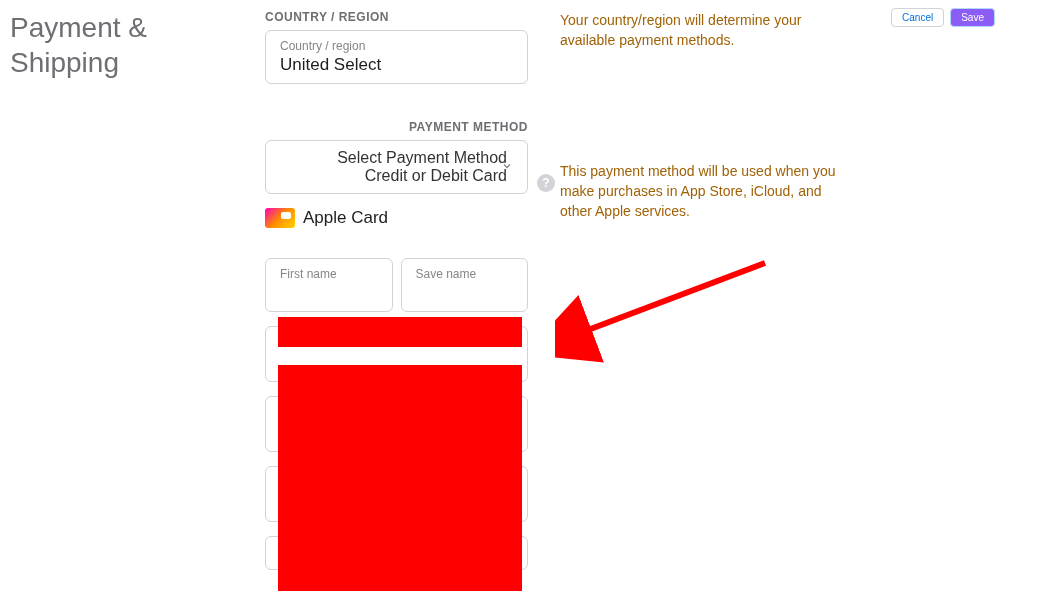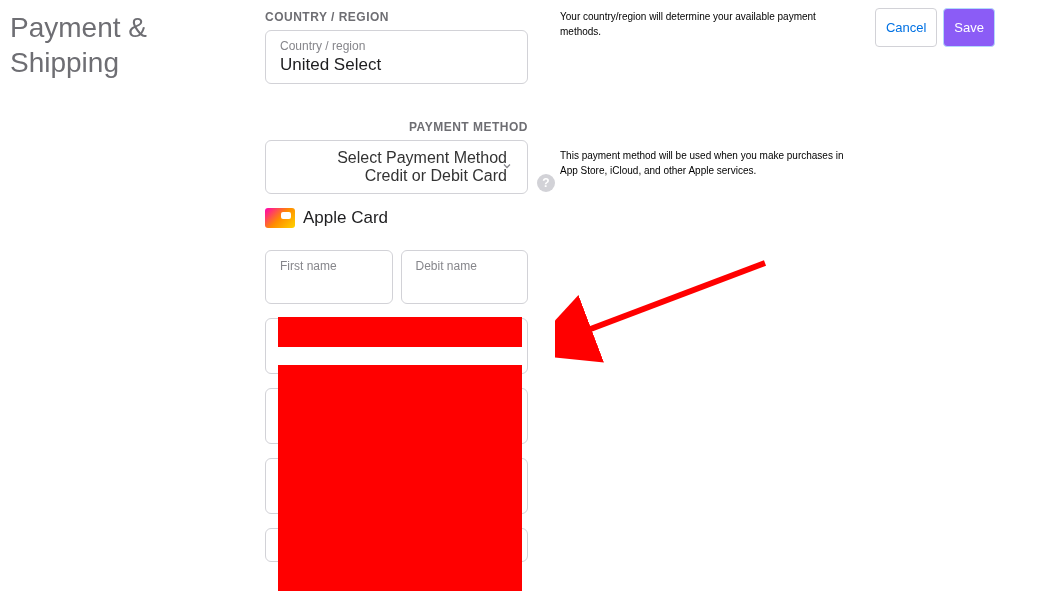--- a/index.html
+++ b/index.html
@@ -72,21 +72,21 @@
       position: absolute;
       right: 14px;
       top: 50%;
       transform: translateY(-50%);
       color: #86868b;
     }
     .apple-card-row {
       display: flex;
       align-items: center;
       gap: 8px;
-      margin-bottom: 22px;
+      margin-bottom: 30px;
     }
     .apple-card-icon {
       width: 30px;
       height: 20px;
       border-radius: 3px;
       background: linear-gradient(135deg, #ff00b5, #ff8b00, #ffd400);
       position: relative;
     }
     .apple-card-icon::after {
       content: "";
@@ -115,22 +115,22 @@
     .billing-stack .input-box.no-pad {
       padding: 18px 14px;
     }
     .help-col {
       position: absolute;
       left: 560px;
       top: 10px;
       width: 290px;
     }
     .help-text {
-      font-size: 10px;
-      color: #000000;
+      font-size: 14px;
+      color: #a16207;
       line-height: 1.45;
     }
     .help-country { margin-top: 0; }
     .help-payment { margin-top: 110px; }
     .help-icon {
       position: absolute;
       left: 537px;
       top: 174px;
       width: 18px;
       height: 18px;
@@ -144,22 +144,22 @@
       justify-content: center;
     }
     .top-buttons {
       position: absolute;
       right: 56px;
       top: 8px;
       display: flex;
       gap: 6px;
     }
     .btn {
-      font-size: 13px;
-      padding: 11px 10px;
+      font-size: 10px;
+      padding: 3px 10px;
       border-radius: 4px;
       border: 1px solid #d2d2d7;
       background: #fff;
       color: #0071e3;
       cursor: pointer;
     }
     .btn.primary {
       background: #8b5cf6;
       color: #fff;
       border-color: #b3d9fb;
@@ -218,21 +218,21 @@
     <div class="apple-card-text">Apple Card</div>
   </div>
 
   <div>
     <div class="billing-row">
       <div class="input-box">
         <div class="mini-label">First name</div>
         <div class="value">&nbsp;</div>
       </div>
       <div class="input-box">
-        <div class="mini-label">Debit name</div>
+        <div class="mini-label">Save name</div>
         <div class="value">&nbsp;</div>
       </div>
     </div>
     <div class="billing-stack">
       <div class="input-box no-pad">&nbsp;</div>
       <div class="input-box no-pad">&nbsp;</div>
       <div class="input-box no-pad">&nbsp;</div>
       <div class="input-box">
         <div class="mini-label">state</div>
       </div>

